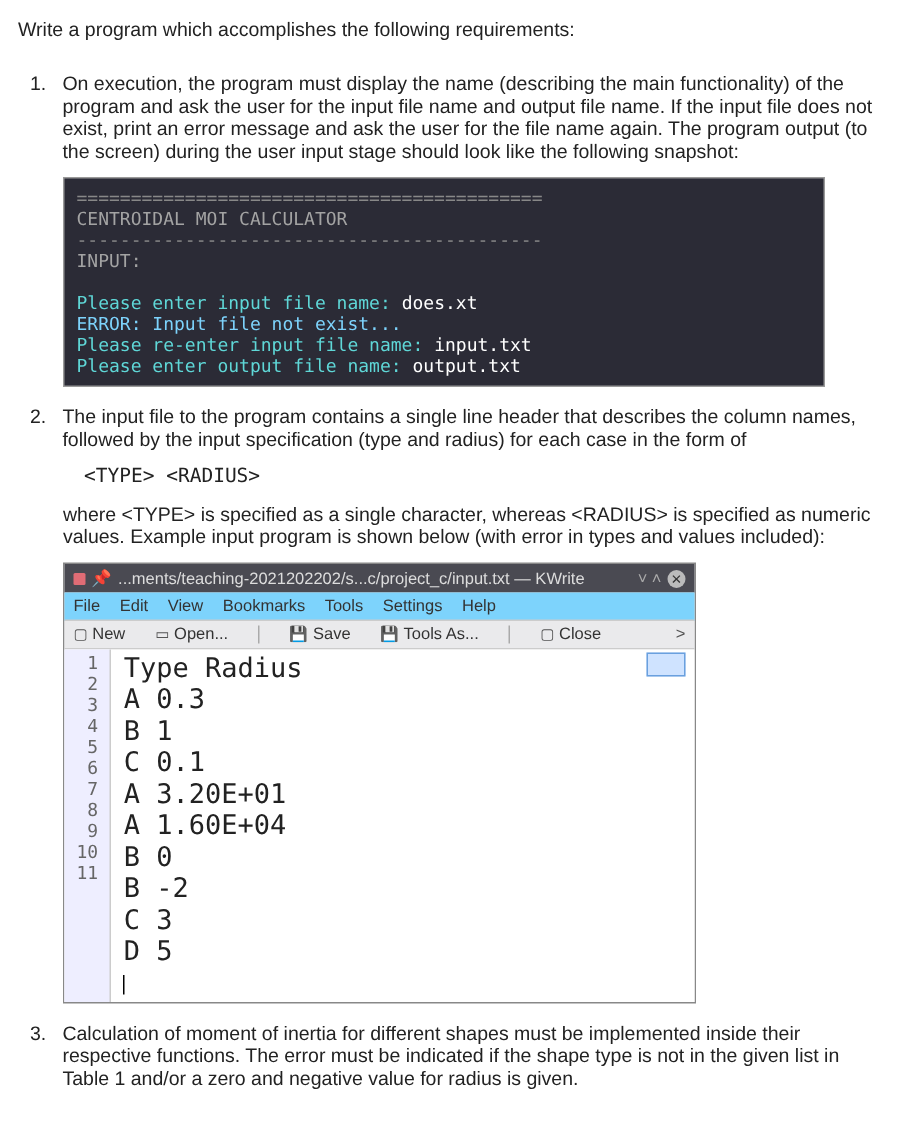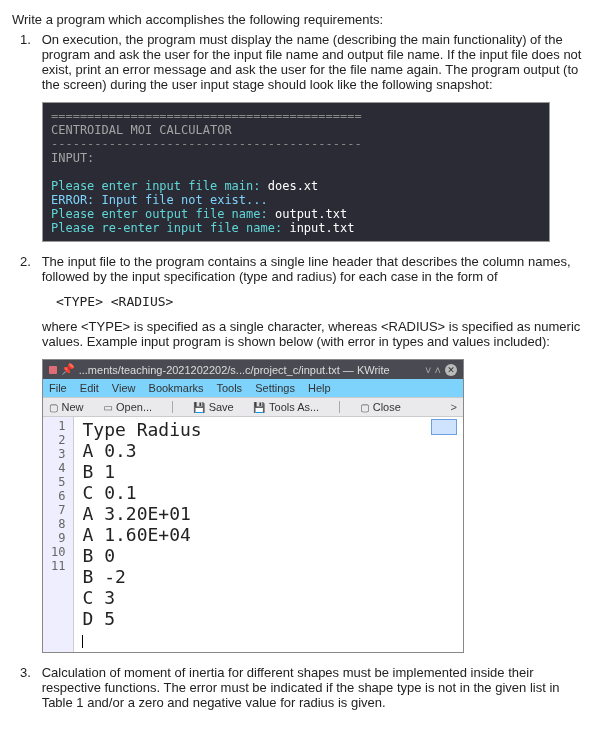--- a/index.html
+++ b/index.html
@@ -1,16 +1,16 @@
 <!DOCTYPE html>
 <html><head>
 <meta charset="utf-8">
 <style>
 body{margin:0;padding:12px;font-family:Arial,sans-serif;font-size:13px;color:#222;width:605px;box-sizing:border-box;background:#fff}
-.instr{margin-bottom:5px}
+.instr{margin-bottom:21px}
 .num-list{padding-left:30px}
 .num-item{margin-bottom:12px}
 .num{display:inline-block;width:18px;margin-left:-22px;vertical-align:top}
 .num-content{display:inline-block;width:calc(100% - 2px);vertical-align:top}
 .terminal{background:#2b2b36;color:#fff;font-family:Consolas,monospace;font-size:12px;padding:6px 8px;margin:10px 0;width:490px;border:1px solid #999}
 .term-title{color:#a3a3a3}
 .term-cyan{color:#5fd7d7}
 .term-red{color:#7dd3fc}
 .term-sep{color:#888}
 .mono{font-family:Consolas,monospace;font-size:13px}
@@ -42,24 +42,24 @@
   <div class="num-item">
     <span class="num">1.</span>
     <span class="num-content">On execution, the program must display the name (describing the main functionality) of the program and ask the user for the input file name and output file name. If the input file does not exist, print an error message and ask the user for the file name again. The program output (to the screen) during the user input stage should look like the following snapshot:</span>
 
     <div class="terminal">
       <div class="term-sep">===========================================</div>
       <div class="term-title">CENTROIDAL MOI CALCULATOR</div>
       <div class="term-sep">-------------------------------------------</div>
       <div class="term-title">INPUT:</div>
       <div>&nbsp;</div>
-      <div><span class="term-cyan">Please enter input file main: </span><span>does.xt</span></div>
+      <div><span class="term-cyan">Please enter input file name: </span><span>does.xt</span></div>
       <div class="term-red">ERROR: Input file not exist...</div>
+      <div><span class="term-cyan">Please re-enter input file name: </span><span>input.txt</span></div>
       <div><span class="term-cyan">Please enter output file name: </span><span>output.txt</span></div>
-      <div><span class="term-cyan">Please re-enter input file name: </span><span>input.txt</span></div>
     </div>
   </div>
 
   <div class="num-item">
     <span class="num">2.</span>
     <span class="num-content">The input file to the program contains a single line header that describes the column names, followed by the input specification (type and radius) for each case in the form of</span>
 
     <div style="margin:10px 0 10px 14px" class="mono">&lt;TYPE&gt; &lt;RADIUS&gt;</div>
 
     <div>where &lt;TYPE&gt; is specified as a single character, whereas &lt;RADIUS&gt; is specified as numeric values. Example input program is shown below (with error in types and values included):</div>

